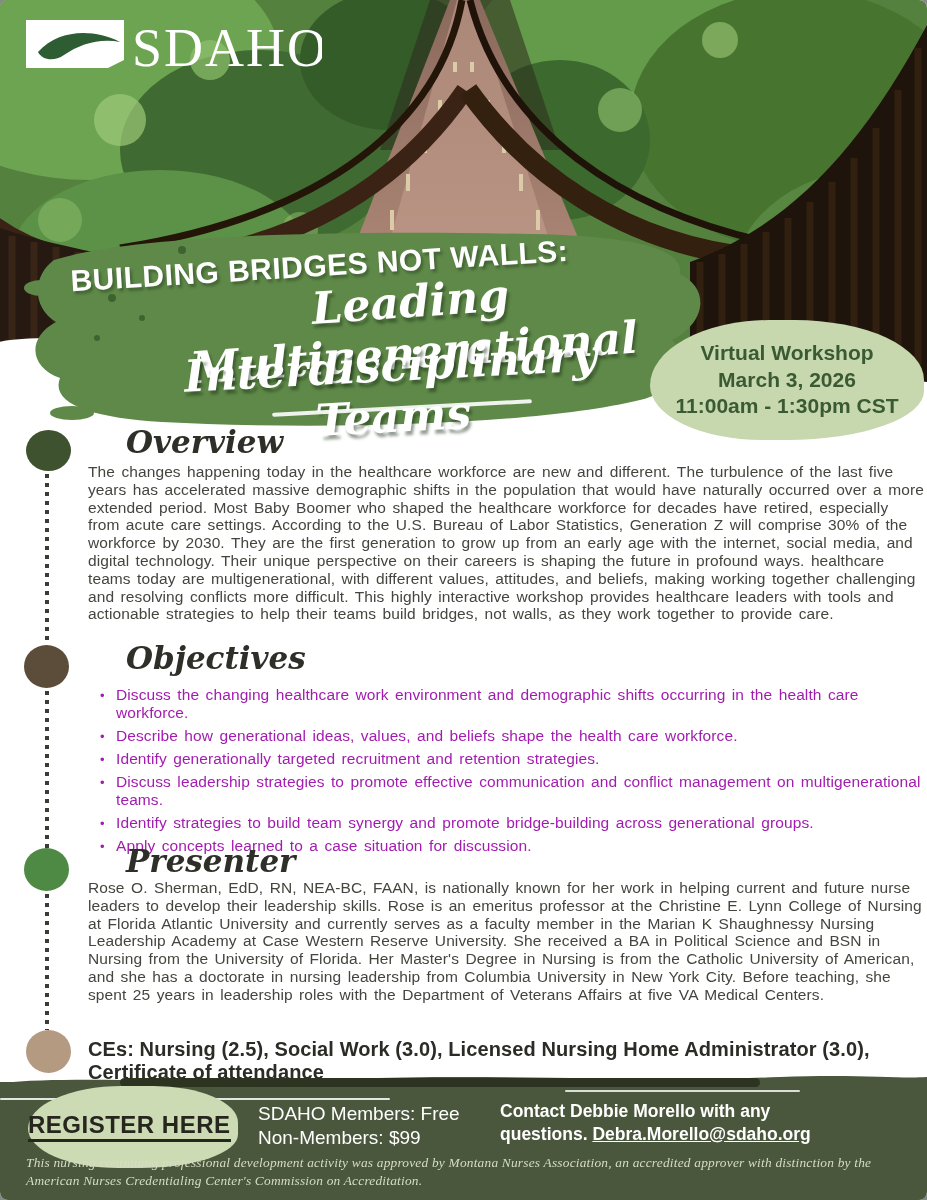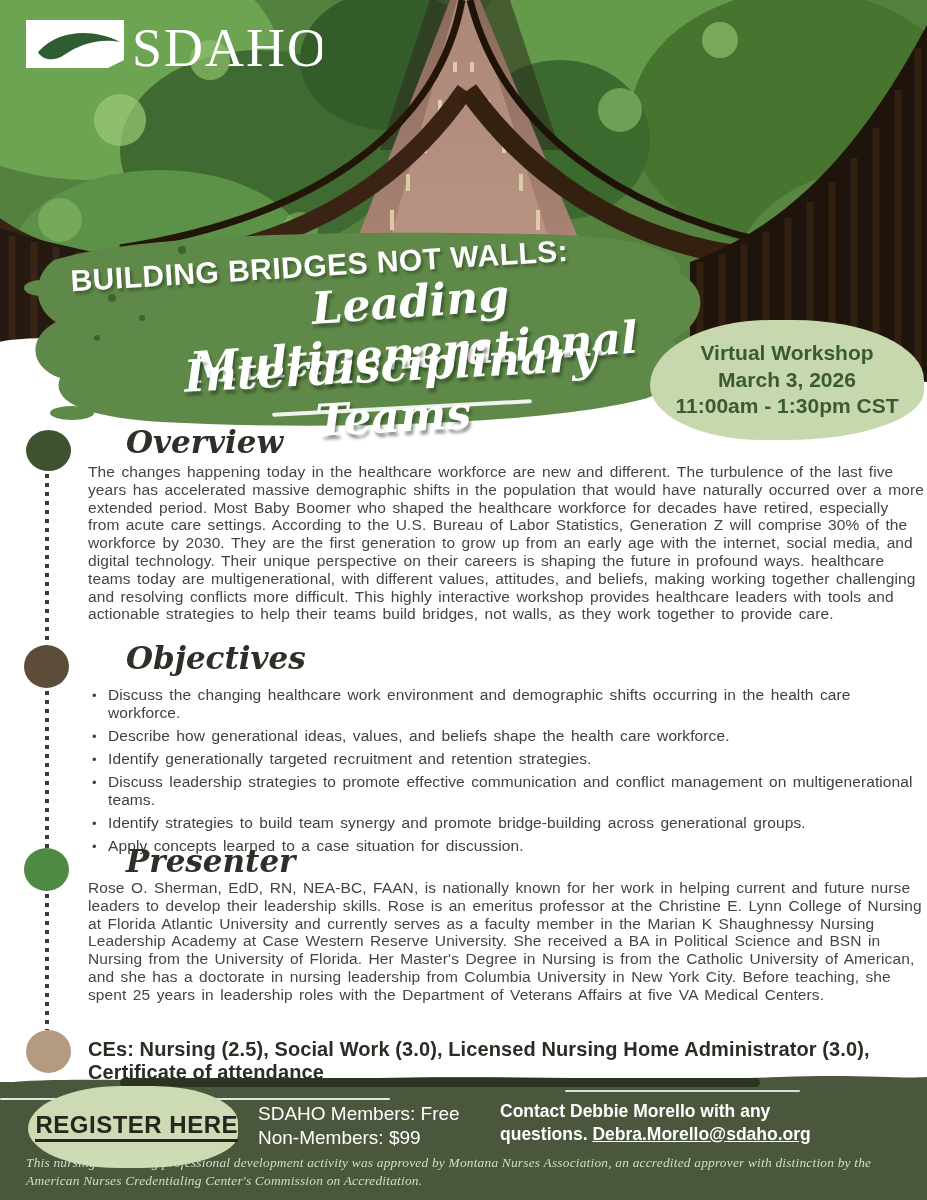--- a/index.html
+++ b/index.html
@@ -1,18 +1,18 @@
 <!DOCTYPE html>
 <html><head>
 <meta charset="utf-8">
 <style>
   * { margin:0; padding:0; box-sizing:border-box; }
   html,body { background:#888; }
   body { font-family:"Liberation Sans", sans-serif; }
-  .page { position:relative; width:927px; height:1200px; background:#ffffff; overflow:hidden; margin:0 auto; }
+  .page { position:relative; width:927px; height:1200px; background:#ffffff; overflow:hidden; margin:0 auto;border-radius:8px; }
 
   
   .photo { position:absolute; left:0; top:0; width:927px; height:400px; }
   .logo { position:absolute; left:22px; top:16px; width:300px; height:64px; }
 
   
   .banner { position:absolute; left:12px; top:228px; width:690px; height:210px; }
   .banner-svg { position:absolute; left:0; top:0; width:100%; height:100%; }
   .banner-line1 {
     position:absolute; left:58px; top:18px; width:600px;
@@ -61,39 +61,39 @@
   .h-overview  { top:424px; }
   .h-objectives{ top:640px; }
   .h-presenter { top:843px; }
   .body-text {
     position:absolute; left:88px; width:836px;
     font-size:15.5px; line-height:17.8px; letter-spacing:.1px; word-spacing:2px;
     color:#45453f;
   }
   .p-overview  { top:463px; }
   .p-presenter { top:879px; }
-  .objectives-list { position:absolute; left:92px; top:686px; width:824px; list-style:none;
-    font-size:15.5px; line-height:18px; letter-spacing:.1px; word-spacing:2px; color:#404040; }
+  .objectives-list { position:absolute; left:100px; top:686px; width:824px; list-style:none;
+    font-size:15.5px; line-height:18px; letter-spacing:.1px; word-spacing:2px; color:#a21caf; }
   .objectives-list li { position:relative; padding-left:16px; margin-bottom:5px; }
   .objectives-list li::before { content:"•"; position:absolute; left:0; top:1px; font-size:13px; }
   .credits-line { position:absolute; left:88px; top:1038px; width:836px;
     font-size:20px; font-weight:bold; color:#2c2c26; letter-spacing:.1px; }
 
   
   .footer { position:absolute; left:0; top:1082px; width:927px; height:118px; background:#4a573c; }
   .footer-brush { position:absolute; left:0; top:-13px; width:927px; height:20px; }
   .footer-darkstreak { position:absolute; left:120px; top:-4px; width:640px; height:9px;
     background:#2c3421; border-radius:5px; }
   .footer-whitestreak1 { position:absolute; left:0; top:16px; width:390px; height:2px; background:rgba(255,255,255,.85); border-radius:2px; }
   .footer-whitestreak2 { position:absolute; left:565px; top:8px; width:235px; height:2px; background:rgba(255,255,255,.8); border-radius:2px; }
   .register-blob {
     position:absolute; left:28px; top:1086px; width:210px; height:82px;
     background:#ccdbb3;
     border-radius:50% 45% 52% 48% / 58% 50% 46% 54%;
-    display:flex; align-items:center; justify-content:flex-end;
+    display:flex; align-items:center; justify-content:flex-start;
   }
   .register-link {
     font-size:24px; font-weight:800; letter-spacing:.5px; color:#26261e;
     text-decoration:none; border-bottom:3px solid #26261e; line-height:1.1;
   }
   .pricing { position:absolute; left:258px; top:1102px; color:#fff; font-weight:normal;
     font-size:19px; line-height:1.25; }
   .contact { position:absolute; left:500px; top:1100px; color:#fff; font-weight:bold;
     font-size:17.5px; line-height:1.3; }
   .contact a { color:#fff; }

